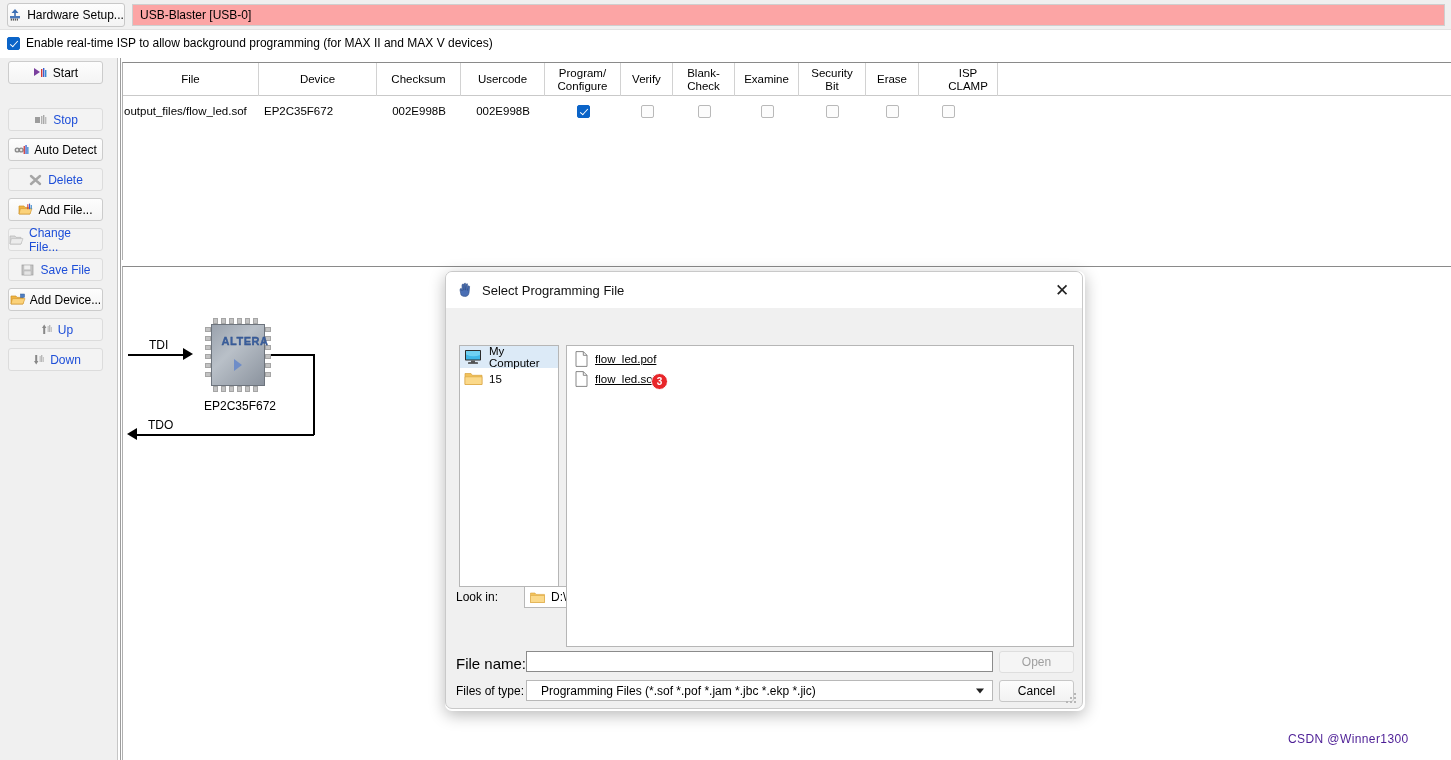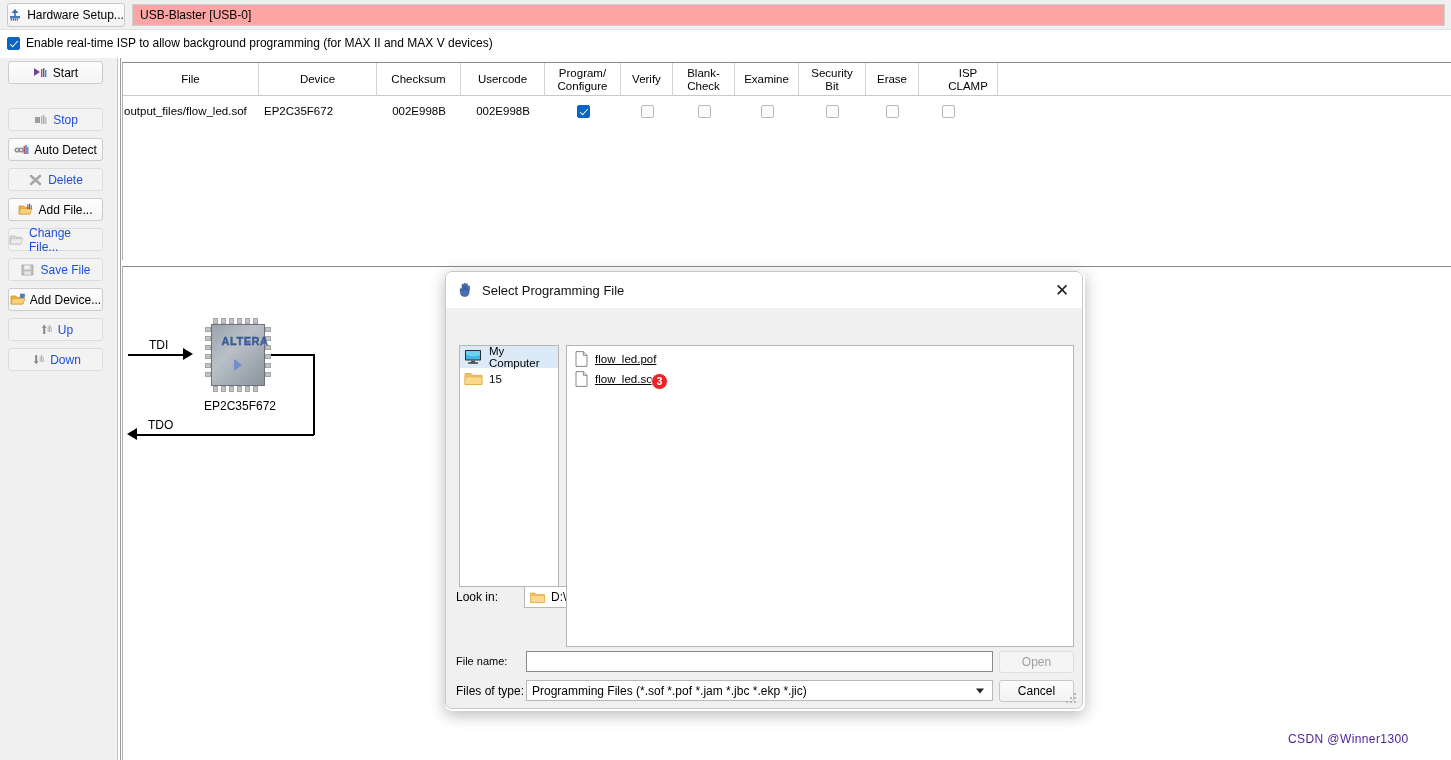--- a/index.html
+++ b/index.html
@@ -163,31 +163,31 @@
     position: absolute; left: 458px; top: 344px; width: 100px; height: 302px;
     background: #ffffff; border: 1px solid #b6b6b6;
   }
   .place-item { height: 22px; display: flex; align-items: center; padding-left: 4px; gap: 6px; font-size: 11.5px; cursor: pointer; }
   .place-item.sel { background: #dceaf7; }
   .filelist {
     position: absolute; left: 565px; top: 344px; width: 508px; height: 302px;
     background: #ffffff; border: 1px solid #b6b6b6; text-decoration: underline;
   }
   .file-item { height: 15px; display: flex; align-items: center; padding-left: 8px; gap: 7px; font-size: 11.5px; cursor: pointer; position: relative; }
-  .fname-label { position: absolute; left: 10px; top: 654px; font-size: 11px; }
+  .fname-label { position: absolute; left: 10px; top: 654px; font-size: 15px; }
   .fname-input {
     position: absolute; left: 80px; top: 650px; width: 467px; height: 21px;
     background: #ffffff; border: 1px solid #8b8b8b; padding: 0 4px; font-size: 12px;
     font-family: "Liberation Sans", sans-serif; outline: none;
   }
   .ftype-label { position: absolute; left: 10px; top: 683px; font-size: 12px; }
   .ftype-combo {
     position: absolute; left: 80px; top: 679px; width: 467px; height: 21px;
     background: #ffffff; border: 1px solid #b8b8b8; display: flex; align-items: center;
-    padding-left: 5px; font-size: 12px;
+    padding-left: 14px; font-size: 12px;
   }
   .dlg-btn {
     position: absolute; left: 553px; width: 75px; height: 22px;
     border: 1px solid #c7c7c7; border-radius: 3px;
     background: linear-gradient(#fcfcfc, #f2f2f2);
     display: flex; align-items: center; justify-content: center; font-size: 12px; cursor: pointer;
   }
   .dlg-btn.disabled { color: #a0a0a0; background: #f5f5f5; border-color: #dedede; }
   .grip { position: absolute; right: 5px; bottom: 4px; width: 11px; height: 11px; }
   .grip i { position: absolute; width: 2px; height: 2px; background: #b6b6b6; }

